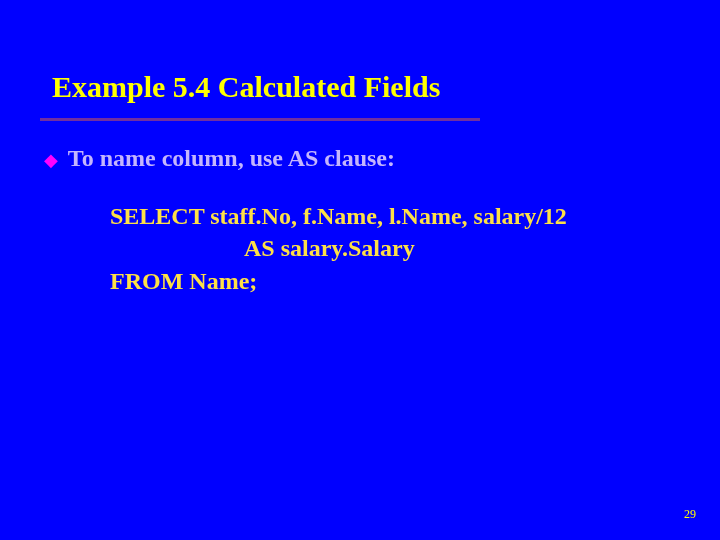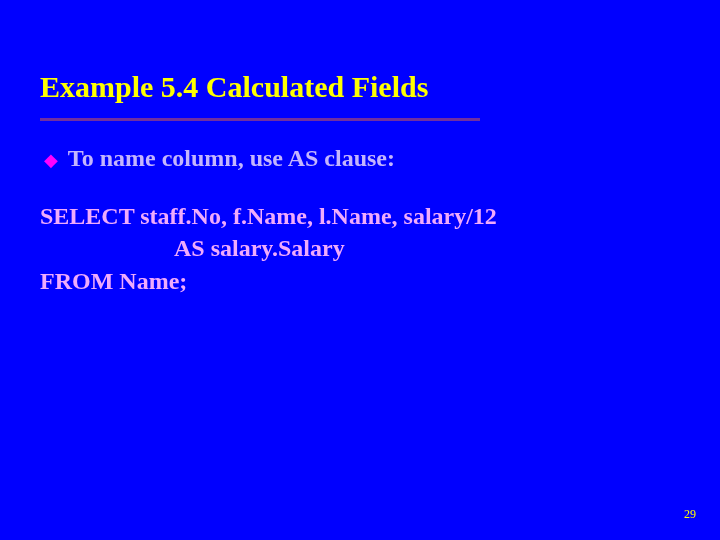--- a/index.html
+++ b/index.html
@@ -17,20 +17,21 @@
     }
     .slide {
       padding: 70px 40px 0 40px;
     }
     .title {
       color: #ffff00;
       font-size: 30px;
       font-weight: bold;
       padding-bottom: 8px;
       margin-bottom: 6px;
+      margin-left: 12px;
     }
     .title-underline {
       border-bottom: 3px solid #7030a0;
       width: 440px;
       margin-bottom: 24px;
     }
     .bullet-row {
       display: flex;
       align-items: flex-start;
       margin-left: 4px;
@@ -42,21 +43,22 @@
       margin-top: 4px;
       display: inline-block;
     }
     .bullet-text {
       color: #c4b5fd;
       font-size: 24px;
       font-weight: bold;
     }
     .code-block {
       margin-top: 28px;
-      color: #f0abfc;
+      margin-left: 70px;
+      color: #fde047;
       font-size: 24px;
       font-weight: bold;
       line-height: 1.35;
     }
     .code-line2 {
       margin-left: 134px;
     }
     .page-num {
       position: absolute;
       bottom: 18px;

